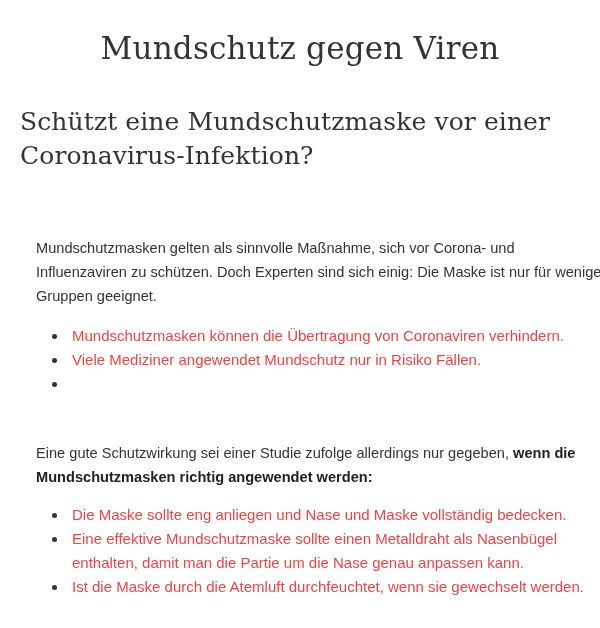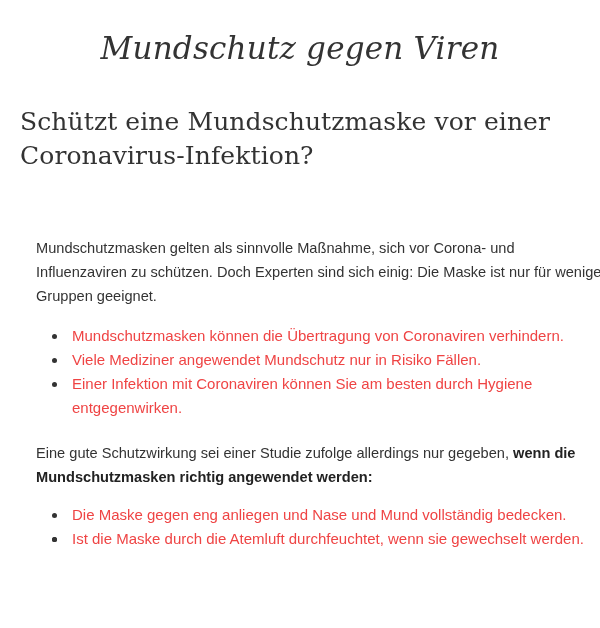--- a/index.html
+++ b/index.html
@@ -25,21 +25,20 @@
       left: 0;
       width: 600px;
       text-align: center;
       font-family: "DejaVu Serif", serif;
       font-weight: 300;
       font-size: 31px;
       line-height: 40px;
       color: #333333;
       margin: 0;
       letter-spacing: 0.2px;
-      font-style: italic;
     }
     .subtitle {
       position: absolute;
       top: 105px;
       left: 20px;
       width: 560px;
       font-family: "DejaVu Serif", serif;
       font-weight: 300;
       font-size: 25px;
       line-height: 34px;
@@ -108,33 +107,33 @@
     <li>
       <span class="bullet"></span>
       <span>Mundschutzmasken können die Übertragung von Coronaviren verhindern.</span>
     </li>
     <li>
       <span class="bullet"></span>
       <span>Viele Mediziner angewendet Mundschutz nur in Risiko Fällen.</span>
     </li>
     <li>
       <span class="bullet"></span>
-      <span>Einer Infektion mit Coronaviren können Sie am besten durch Hygiene entgegenwirken.</span>
     </li>
   </ul>
 
   <p class="para p2"><span>Eine gute Schutzwirkung sei einer Studie zufolge allerdings nur gegeben, </span><b>wenn die Mundschutzmasken richtig angewendet werden:</b></p>
 
   <ul class="list l2">
     <li>
       <span class="bullet"></span>
-      <span>Die Maske gegen eng anliegen und Nase und Mund vollständig bedecken.</span>
+      <span>Die Maske sollte eng anliegen und Nase und Maske vollständig bedecken.</span>
     </li>
     <li>
       <span class="bullet"></span>
+      <span>Eine effektive Mundschutzmaske sollte einen Metalldraht als Nasenbügel enthalten, damit man die Partie um die Nase genau anpassen kann.</span>
     </li>
     <li>
       <span class="bullet"></span>
       <span>Ist die Maske durch die Atemluft durchfeuchtet, wenn sie gewechselt werden.</span>
     </li>
   </ul>
 
 </div>
 
 </body></html>

